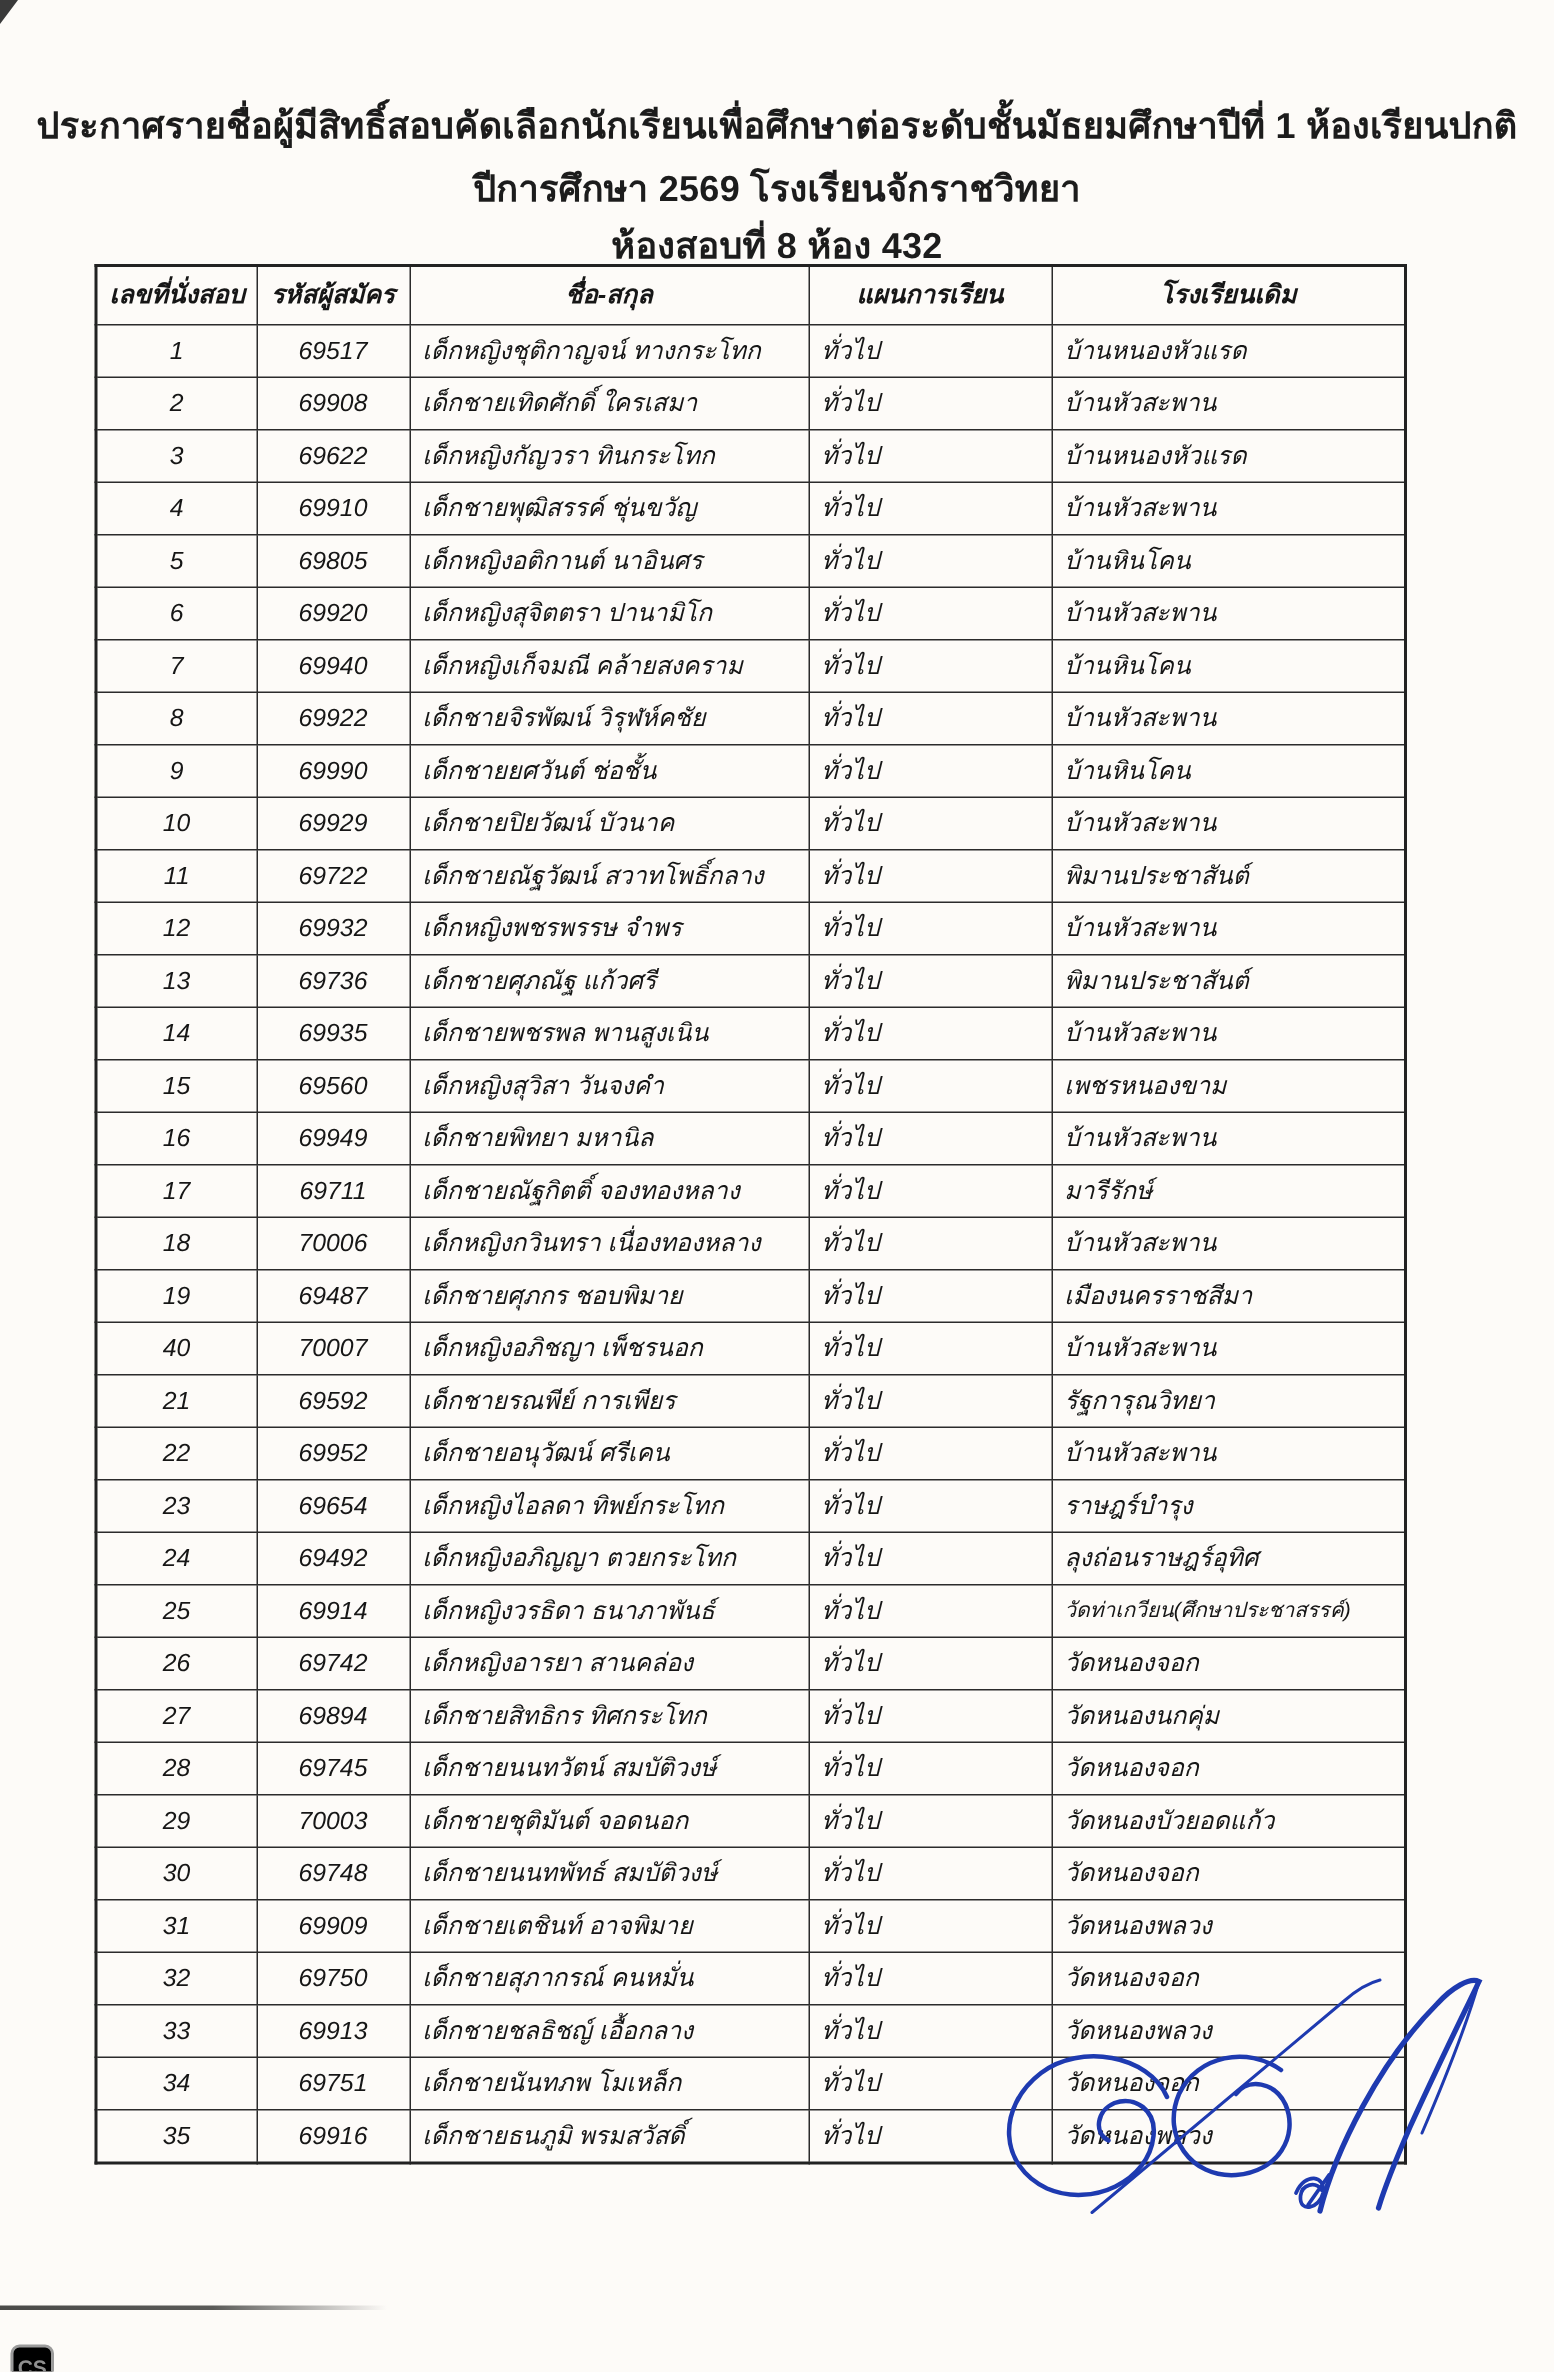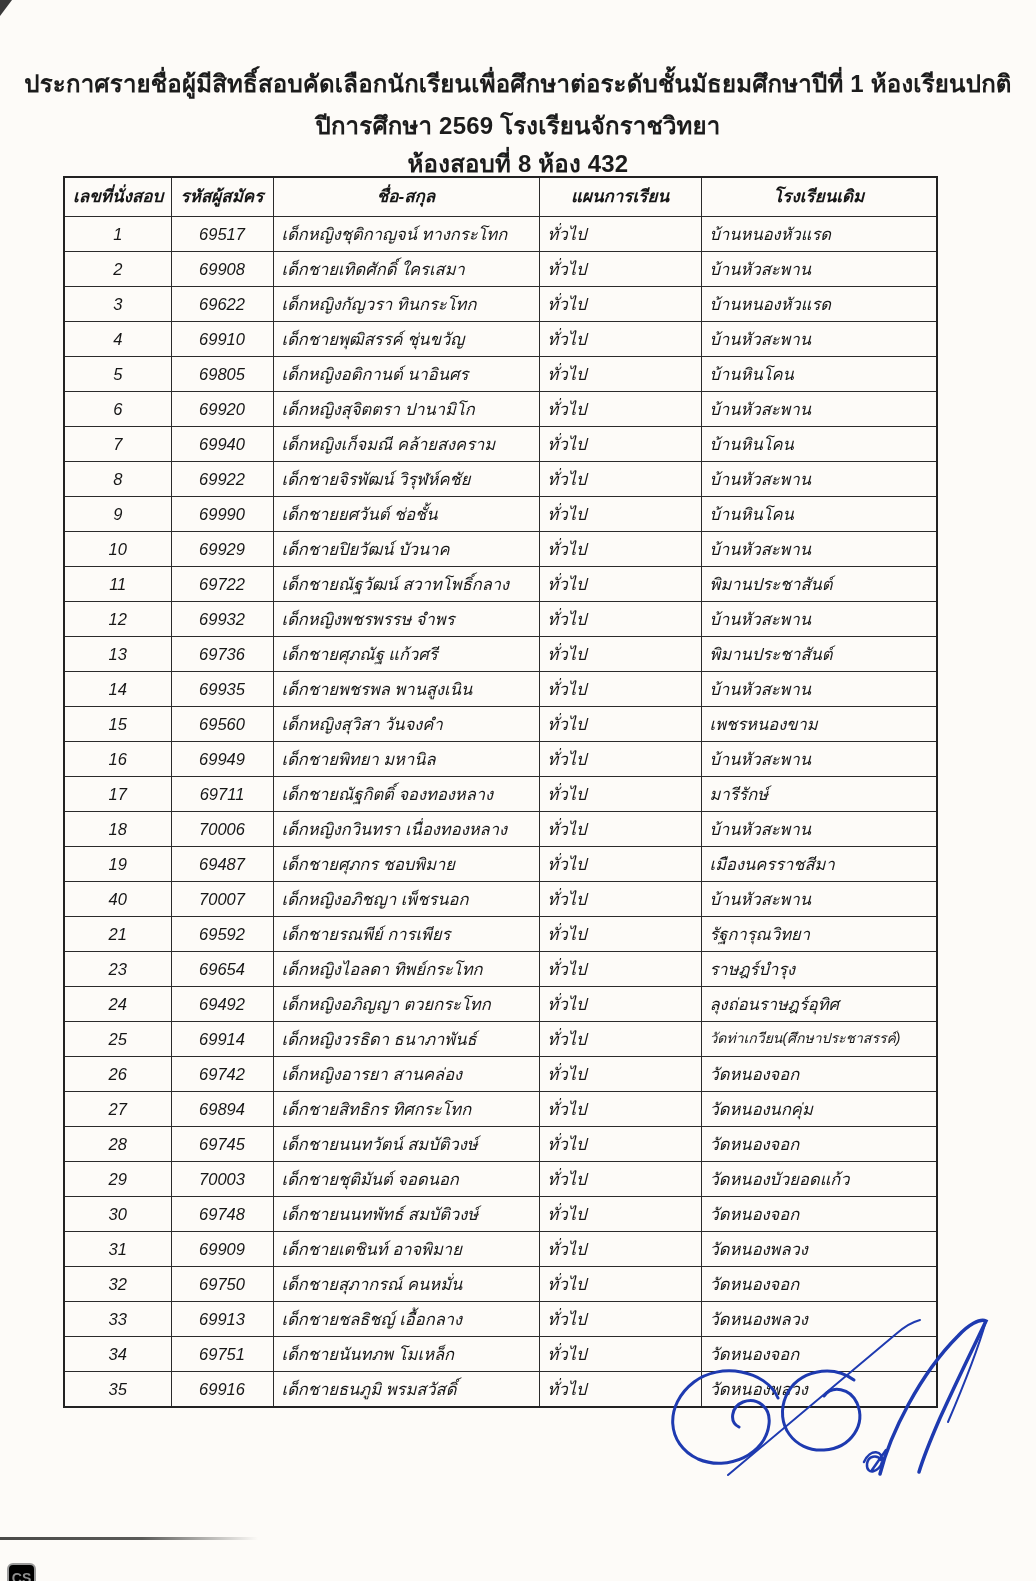--- a/index.html
+++ b/index.html
@@ -228,20 +228,27 @@
         <td class="c4">บ้านหัวสะพาน</td>
       </tr>
       <tr>
         <td class="c0">21</td>
         <td class="c1">69592</td>
         <td class="c2">เด็กชายรณพีย์ การเพียร</td>
         <td class="c3">ทั่วไป</td>
         <td class="c4">รัฐการุณวิทยา</td>
       </tr>
       <tr>
+        <td class="c0">22</td>
+        <td class="c1">69952</td>
+        <td class="c2">เด็กชายอนุวัฒน์ ศรีเคน</td>
+        <td class="c3">ทั่วไป</td>
+        <td class="c4">บ้านหัวสะพาน</td>
+      </tr>
+      <tr>
         <td class="c0">23</td>
         <td class="c1">69654</td>
         <td class="c2">เด็กหญิงไอลดา ทิพย์กระโทก</td>
         <td class="c3">ทั่วไป</td>
         <td class="c4">ราษฎร์บำรุง</td>
       </tr>
       <tr>
         <td class="c0">24</td>
         <td class="c1">69492</td>
         <td class="c2">เด็กหญิงอภิญญา ตวยกระโทก</td>

